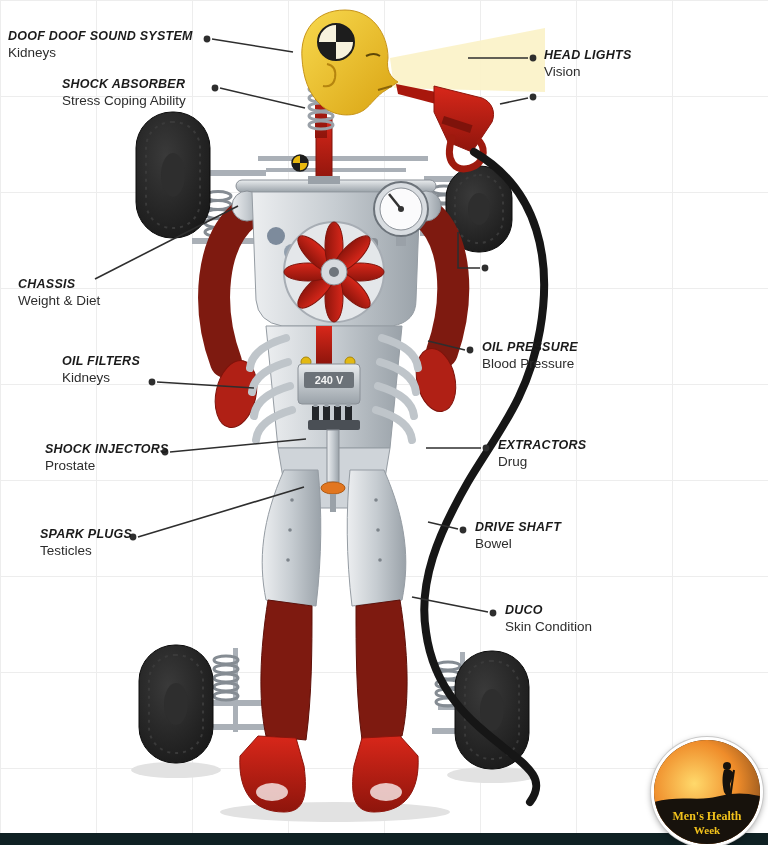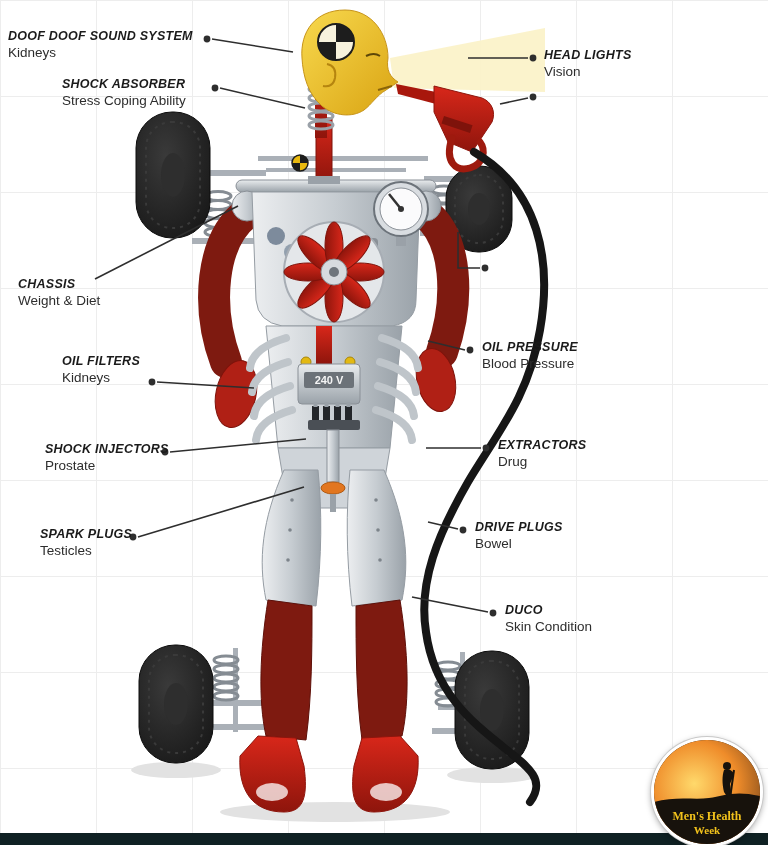--- a/index.html
+++ b/index.html
@@ -347,21 +347,21 @@
   </div>
   <div class="callout" style="left:482px;top:339px">
     <div class="t">OIL PRESSURE</div>
     <div class="s">Blood Pressure</div>
   </div>
   <div class="callout" style="left:498px;top:437px">
     <div class="t">EXTRACTORS</div>
     <div class="s">Drug</div>
   </div>
   <div class="callout" style="left:475px;top:519px">
-    <div class="t">DRIVE PLUGS</div>
+    <div class="t">DRIVE SHAFT</div>
     <div class="s">Bowel</div>
   </div>
   <div class="callout" style="left:505px;top:602px">
     <div class="t">DUCO</div>
     <div class="s">Skin Condition</div>
   </div>
 
   <div class="footer-bar"></div>
 
   <div class="logo">

